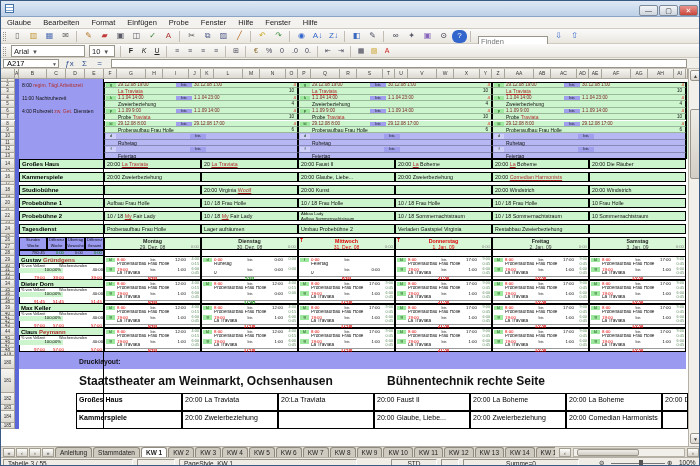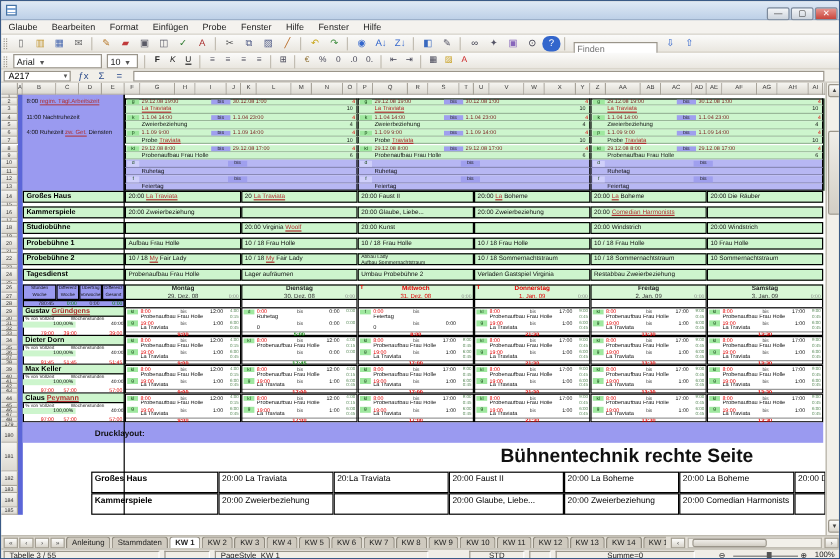--- a/index.html
+++ b/index.html
@@ -807,21 +807,22 @@
       <div class="c" style="left: 590px; top: 270px; width: 9px; height: 4.5px; background: rgb(159, 232, 159); font-size: 4px; line-height: 4.5px; text-align: center; color: rgb(18, 64, 18);">g</div>
       <div class="c" style="left: 601px; top: 269.5px; width: 20px; height: 5px; font-size: 4.4px; line-height: 5px; color: rgb(224, 0, 0);">19:00</div>
       <div class="c" style="left: 630px; top: 269.5px; width: 14px; height: 5px; font-size: 4px; line-height: 5px; color: rgb(51, 51, 51); text-align: center;">bis</div>
       <div class="c" style="left: 646px; top: 269.5px; width: 24px; height: 5px; font-size: 4.4px; line-height: 5px; text-align: right; color: rgb(17, 17, 17);">1:00</div>
       <div class="c" style="left: 672px; top: 269.5px; width: 11px; height: 5px; font-size: 3.8px; line-height: 5px; text-align: right; color: rgb(90, 138, 90);">6:00</div>
       <div class="c" style="left: 601px; top: 274px; width: 68px; height: 4.5px; font-size: 4.7px; line-height: 4.5px; color: rgb(17, 17, 17);">La Traviata</div>
       <div class="c" style="left: 672px; top: 274px; width: 11px; height: 4.5px; font-size: 3.8px; line-height: 4.5px; text-align: right; color: rgb(90, 138, 90);">0:45</div>
       <div class="c" style="left: 588px; top: 278.5px; width: 97px; height: 4.5px; font-size: 4.6px; line-height: 4.5px; text-align: center; font-weight: bold; color: rgb(224, 0, 0); border-top: 1px solid rgba(0, 0, 0, 0.4);">13:30</div>
       <div class="c" style="left: 18px; top: 283px; width: 667px; height: 17px; background: rgb(154, 154, 240);"></div>
       <div class="c" style="left: 78px; top: 287px; width: 120px; height: 12px; font-size: 6.8px; font-weight: bold; line-height: 12px; color: rgb(17, 17, 17);">Drucklayout:</div>
-      <div class="c" style="left: 416px; top: 300px; width: 280px; height: 24px; font-size: 16px; font-weight: bold; line-height: 24px; color: rgb(17, 17, 17);">Bühnentechnik rechte Seite</div>
+      <div class="c" style="left: 78px; top: 300px; width: 320px; height: 24px; font-size: 12px; font-weight: bold; line-height: 24px; color: rgb(17, 17, 17);">Staatstheater am Weinmarkt, Ochsenhausen</div>
+      <div class="c" style="left: 386px; top: 300px; width: 280px; height: 24px; font-size: 12px; font-weight: bold; line-height: 24px; color: rgb(17, 17, 17);">Bühnentechnik rechte Seite</div>
       <div class="c" style="left: 75px; top: 324px; width: 106px; height: 18px; border: 1.5px solid rgb(0, 0, 0); font-size: 7px; font-weight: bold; line-height: 11px; padding-left: 2px; background: rgb(255, 255, 255);">Großes Haus</div>
       <div class="c" style="left: 181px; top: 324px; width: 96px; height: 18px; border: 1.5px solid rgb(0, 0, 0); font-size: 7px; line-height: 11px; padding-left: 2px; background: rgb(255, 255, 255);">20:00 La Traviata</div>
       <div class="c" style="left: 277px; top: 324px; width: 96px; height: 18px; border: 1.5px solid rgb(0, 0, 0); font-size: 7px; line-height: 11px; padding-left: 2px; background: rgb(255, 255, 255);">20:La Traviata</div>
       <div class="c" style="left: 373px; top: 324px; width: 96px; height: 18px; border: 1.5px solid rgb(0, 0, 0); font-size: 7px; line-height: 11px; padding-left: 2px; background: rgb(255, 255, 255);">20:00 Faust II</div>
       <div class="c" style="left: 469px; top: 324px; width: 96px; height: 18px; border: 1.5px solid rgb(0, 0, 0); font-size: 7px; line-height: 11px; padding-left: 2px; background: rgb(255, 255, 255);">20:00 La Boheme</div>
       <div class="c" style="left: 565px; top: 324px; width: 96px; height: 18px; border: 1.5px solid rgb(0, 0, 0); font-size: 7px; line-height: 11px; padding-left: 2px; background: rgb(255, 255, 255);">20:00 La Boheme</div>
       <div class="c" style="left: 661px; top: 324px; width: 26px; height: 18px; border: 1.5px solid rgb(0, 0, 0); font-size: 7px; line-height: 11px; padding-left: 2px; background: rgb(255, 255, 255);">20:00 Die Räuber</div>
       <div class="c" style="left: 75px; top: 342px; width: 106px; height: 18px; border: 1.5px solid rgb(0, 0, 0); font-size: 7px; font-weight: bold; line-height: 11px; padding-left: 2px; background: rgb(255, 255, 255);">Kammerspiele</div>
       <div class="c" style="left: 181px; top: 342px; width: 96px; height: 18px; border: 1.5px solid rgb(0, 0, 0); font-size: 7px; line-height: 11px; padding-left: 2px; background: rgb(255, 255, 255);">20:00 Zweierbeziehung</div>
       <div class="c" style="left: 277px; top: 342px; width: 96px; height: 18px; border: 1.5px solid rgb(0, 0, 0); font-size: 7px; line-height: 11px; padding-left: 2px; background: rgb(255, 255, 255);"></div>

